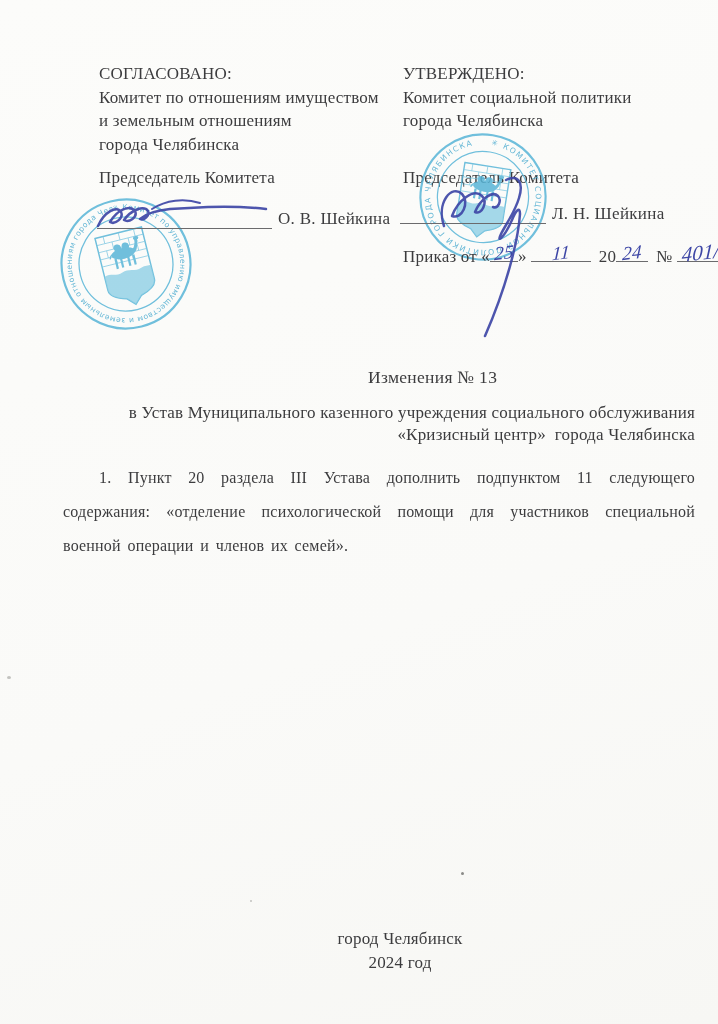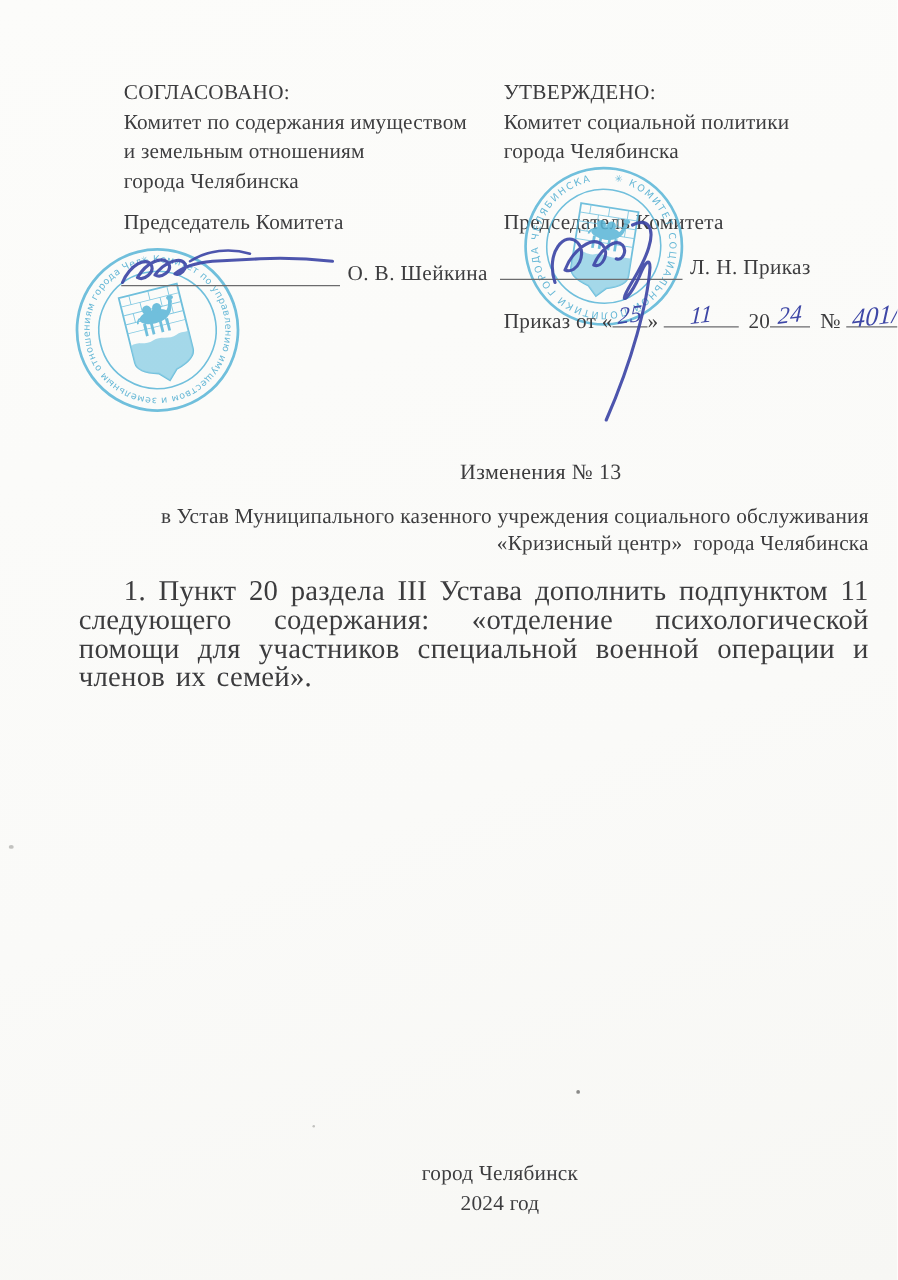--- a/index.html
+++ b/index.html
@@ -23,21 +23,21 @@
   .hand{
     position:absolute;left:50%;bottom:-1px;
     transform:translateX(-50%) rotate(-7deg) skewX(-10deg);
     color:#3e47a6;font-style:italic;font-size:19px;line-height:19px;
     font-family:"Liberation Serif",serif;white-space:nowrap;
   }
   .hand.big{font-size:21px;}
   .title{font-size:17.5px;letter-spacing:.3px;}
   .subtitle{font-size:17px;line-height:22px;text-align:right;letter-spacing:.2px;}
   .body-par{
-    font-size:23px;line-height:23px;text-align:justify;
+    font-size:16px;line-height:34px;text-align:justify;
     text-indent:36px;letter-spacing:.2px;word-spacing:2.5px;font-family:Liberation Serif, serif;
   }
   .footer{font-size:17px;line-height:24px;text-align:center;letter-spacing:.2px;}
   svg.seal{position:absolute;opacity:.85;}
   .seal-ring{fill:none;stroke:#58b5d7;}
   .seal-text{fill:#4dacd0;font-family:"DejaVu Sans",sans-serif;}
   .seal-text-left{font-size:8.3px;letter-spacing:.4px;}
   .seal-text-right{font-size:8.6px;letter-spacing:1.6px;text-transform:uppercase;}
   .shield{fill:none;stroke:#58b5d7;stroke-width:1.6;}
   .bricks{fill:none;stroke:#6fc1de;stroke-width:.8;}
@@ -47,21 +47,21 @@
   .ink-path{fill:none;stroke:#3e47a6;stroke-width:2.5;stroke-linecap:round;stroke-linejoin:round;opacity:.92;}
   .speck{position:absolute;border-radius:50%;background:#c2c2bf;}
 </style>
 </head>
 <body>
 
 <div class="page">
 
   <div class="abs block" style="left:99px;top:62px;">
     <div class="line">СОГЛАСОВАНО:</div>
-    <div class="line">Комитет по содержания имуществом</div>
+    <div class="line">Комитет по отношениям имуществом</div>
     <div class="line">и земельным отношениям</div>
     <div class="line">города Челябинска</div>
   </div>
 
   <div class="abs block" style="left:403px;top:62px;">
     <div class="line">УТВЕРЖДЕНО:</div>
     <div class="line">Комитет социальной политики</div>
     <div class="line">города Челябинска</div>
   </div>
 
@@ -119,21 +119,21 @@
       </g>
     </g>
   </svg>
 
   <div class="abs sigrow" style="left:97px;top:206px;">
     <span class="rule" style="width:175px;"></span>
     <span class="signer">О. В. Шейкина</span>
   </div>
   <div class="abs sigrow" style="left:400px;top:201px;">
     <span class="rule" style="width:146px;"></span>
-    <span class="signer">Л. Н. Приказ</span>
+    <span class="signer">Л. Н. Шейкина</span>
   </div>
 
   <div class="abs orderrow" style="left:403px;top:243px;">
     <span>Приказ от «</span><span class="gap" style="width:28px;"><span class="hand">25</span></span><span>»</span><span class="gap" style="width:60px;margin-left:4px;"><span class="hand">11</span></span><span style="margin-left:8px;">20</span><span class="gap" style="width:32px;"><span class="hand">24</span></span><span style="margin-left:8px;">№</span><span class="gap" style="width:58px;margin-left:4px;"><span class="hand big">401/1</span></span>
   </div>
 
   <svg class="ink" style="left:90px;top:196px;width:185px;height:42px;" viewBox="0 0 185 42">
     <path class="ink-path" d="M8,30 C14,16 27,9 31,16 C34,22 25,29 20,26 C27,14 40,8 45,15 C48,21 39,27 34,24 C41,14 54,9 58,15 C60,19 54,25 50,23 C58,16 70,14 80,13 L118,11 C140,10 158,11 176,13"></path>
     <path class="ink-path" d="M62,13 C76,4 94,2 110,7" style="stroke-width:2;"></path>
   </svg>

